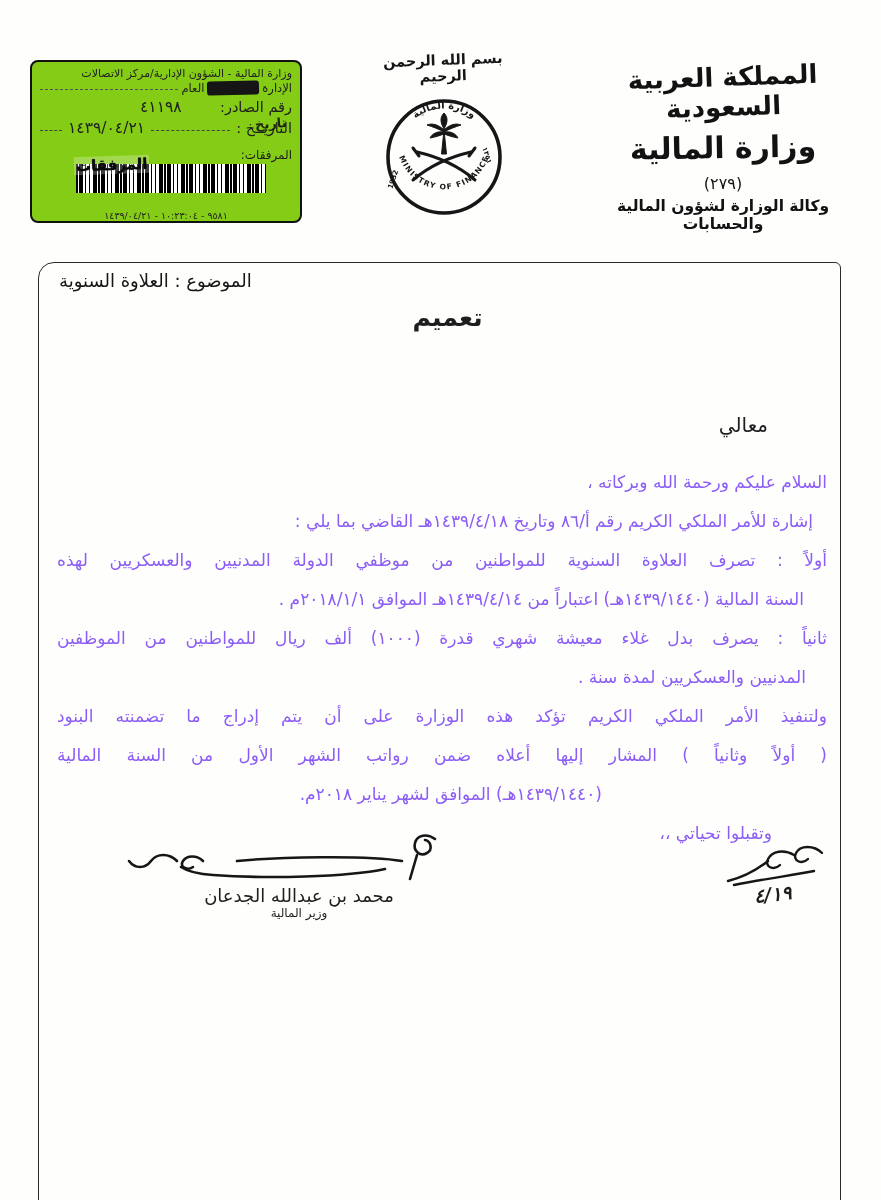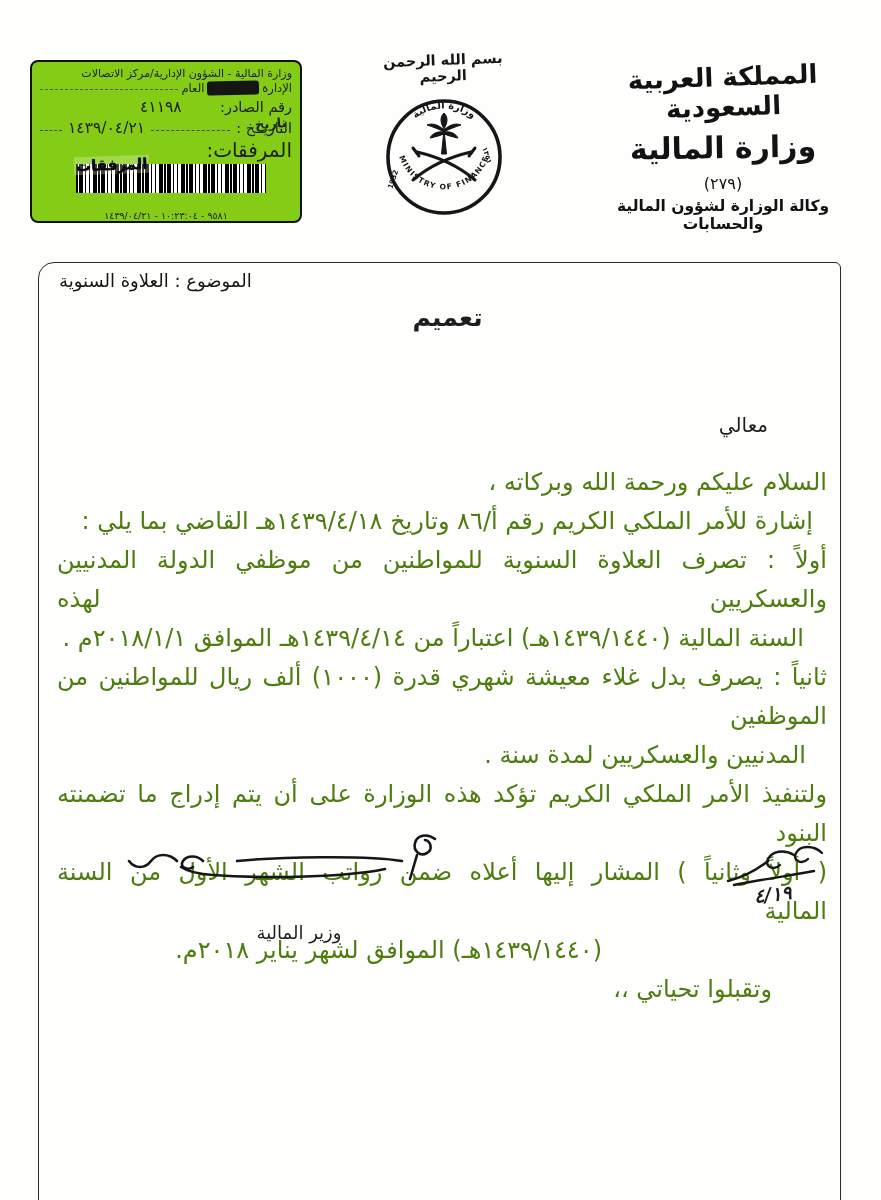--- a/index.html
+++ b/index.html
@@ -20,21 +20,21 @@
   .sb-line2 { display:flex; align-items:center; gap:3px; direction:rtl; font-size:11.5px; margin-top:1px; }
   .sb-line2 .dash { flex:1; border-top:1.5px dashed #555; margin-top:3px; }
   .blob { display:inline-block; width:52px; height:14px; background:#151515; border-radius:3px; transform:rotate(-1.5deg); }
   .sb-row { display:flex; align-items:center; margin-top:3px; font-size:14.5px; }
   .sb-label { white-space:nowrap; position:relative; }
   .sb-stampword { position:absolute; top:-4px; right:6px; font-weight:bold; font-size:13px; color:#0c0c0c; transform:rotate(-4deg); opacity:.85; }
   .sb-val { font-size:15.5px; letter-spacing:1px; white-space:nowrap; }
   .row-serial { justify-content:space-between; padding-left:100px; }
   .row-date .dash1 { flex:1; border-top:1.5px dashed #444; margin:4px 6px 0 6px; }
   .row-date .dash2 { width:22px; border-top:1.5px dashed #444; margin:4px 6px 0 0; }
-  .sb-attach { font-size:20px; margin-top:1px; }
+  .sb-attach { font-size:12px; margin-top:11px; }
   .barcode-wrap { position:relative; margin:2px 26px 0 36px; }
   .barcode {
     height:29px;
     background:repeating-linear-gradient(90deg,
       #000 0 2px, #fff 2px 3px, #000 3px 7px, #fff 7px 9px,
       #000 9px 10px, #fff 10px 13px, #000 13px 14px, #fff 14px 17px,
       #000 17px 21px, #fff 21px 22px);
   }
   .attach-stamp {
     position:absolute; left:-2px; top:-8px; font-size:15px; font-weight:bold;
@@ -58,33 +58,33 @@
   
   .letter {
     position:absolute; left:38px; top:262px; width:803px; height:960px;
     border:1.6px solid #2a2a2a; border-radius:16px 6px 0 0; background:transparent;
   }
   .subject { position:absolute; left:20px; top:7px; font-size:18px; color:#151515; direction:rtl; }
   .title { position:absolute; top:40px; left:0; width:100%; text-align:center; font-size:25px; font-weight:bold; transform:translateX(8px); }
   .maali { position:absolute; top:150px; right:72px; font-size:20px; }
   .bodytext {
     position:absolute; top:200px; right:0; left:0; padding:0 13px 0 18px;
-    font-size:24px; line-height:39px; color:#4d7c0f; direction:rtl; text-align:right;
+    font-size:17px; line-height:39px; color:#8b5cf6; direction:rtl; text-align:right;
   }
   .ln-indent { text-indent:14px; }
   .ln-j { text-align:justify; text-align-last:justify; }
   .ln-j2 { text-align:justify; text-align-last:justify; word-spacing:5px; }
   .ln-cont1 { margin-right:21px; }
   .ln-cont2 { margin-right:23px; }
   .ln-shift { margin-right:225px; }
   .closing { margin-right:55px; }
   
   .sig-main { position:absolute; left:78px; top:568px; }
   .sig-name { position:absolute; left:105px; top:622px; width:310px; text-align:center; font-size:18px; }
-  .sig-title { position:absolute; left:105px; top:659px; width:310px; text-align:center; font-size:18px; }
+  .sig-title { position:absolute; left:105px; top:643px; width:310px; text-align:center; font-size:12px; }
   .sig-annot { position:absolute; right:8px; top:578px; }
   .annot-date { position:absolute; right:48px; top:620px; font-size:19px; font-weight:bold; transform:rotate(-6deg); font-style:italic; }
 </style>
 </head>
 <body>
 
 <div class="stampbox">
   <div class="sb-line1">وزارة المالية - الشؤون الإدارية/مركز الاتصالات</div>
   <div class="sb-line2">
     <span>الإدارة</span>
@@ -180,20 +180,21 @@
       <g fill="none" stroke="#161616" stroke-width="2.6" stroke-linecap="round">
         <path d="M318,8 C310,2 300,4 298,12 C296,20 303,26 310,22 C316,19 314,10 308,9"></path>
         <path d="M300,24 L293,48"></path>
         <path d="M285,30 C250,24 160,26 120,30"></path>
         <path d="M268,38 C230,46 150,48 96,44 C80,43 70,40 64,36"></path>
         <path d="M60,30 C52,22 40,22 34,30 C28,38 18,38 12,30"></path>
         <path d="M86,30 C80,24 70,24 66,30 C62,36 70,40 76,36"></path>
       </g>
     </svg>
   </div>
+  <div class="sig-name">محمد بن عبدالله الجدعان</div>
   <div class="sig-title">وزير المالية</div>
 
   <div class="sig-annot">
     <svg width="118" height="58" viewBox="0 0 118 58">
       <g fill="none" stroke="#161616" stroke-width="2.4" stroke-linecap="round">
         <path d="M108,12 C100,4 86,4 82,12 C78,20 88,24 94,18"></path>
         <path d="M80,14 C70,8 58,10 54,18 C50,26 60,30 66,24"></path>
         <path d="M54,20 C44,28 30,36 14,40"></path>
         <path d="M100,30 C80,34 50,38 20,44"></path>
       </g>

